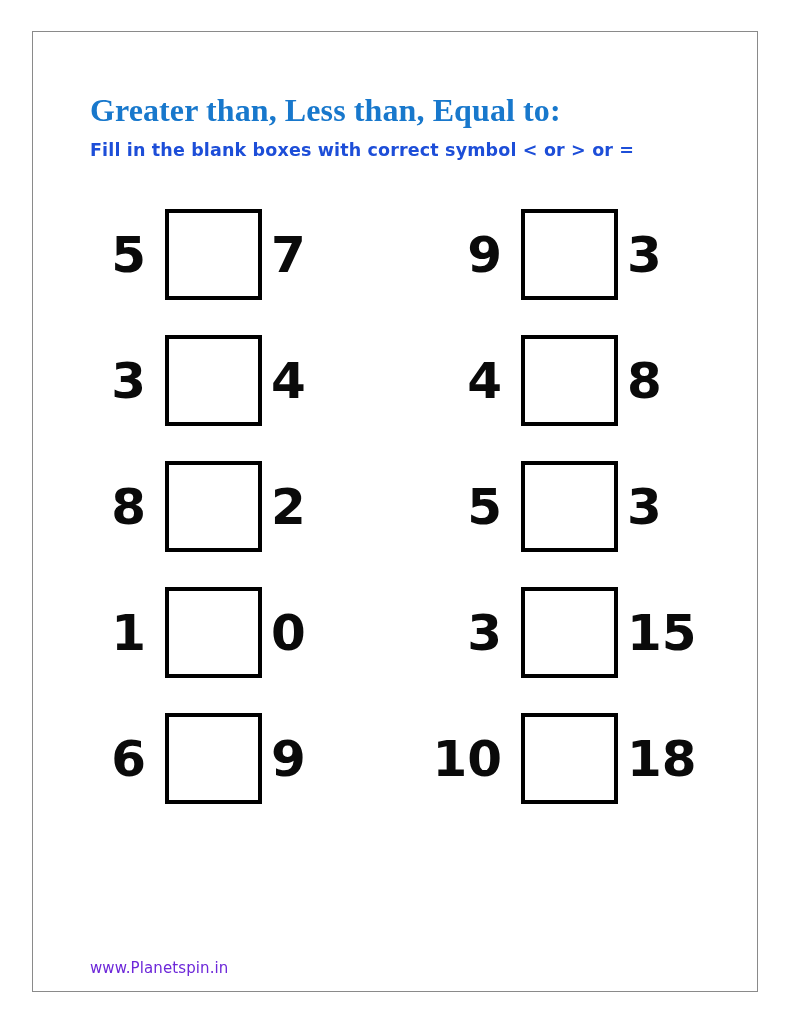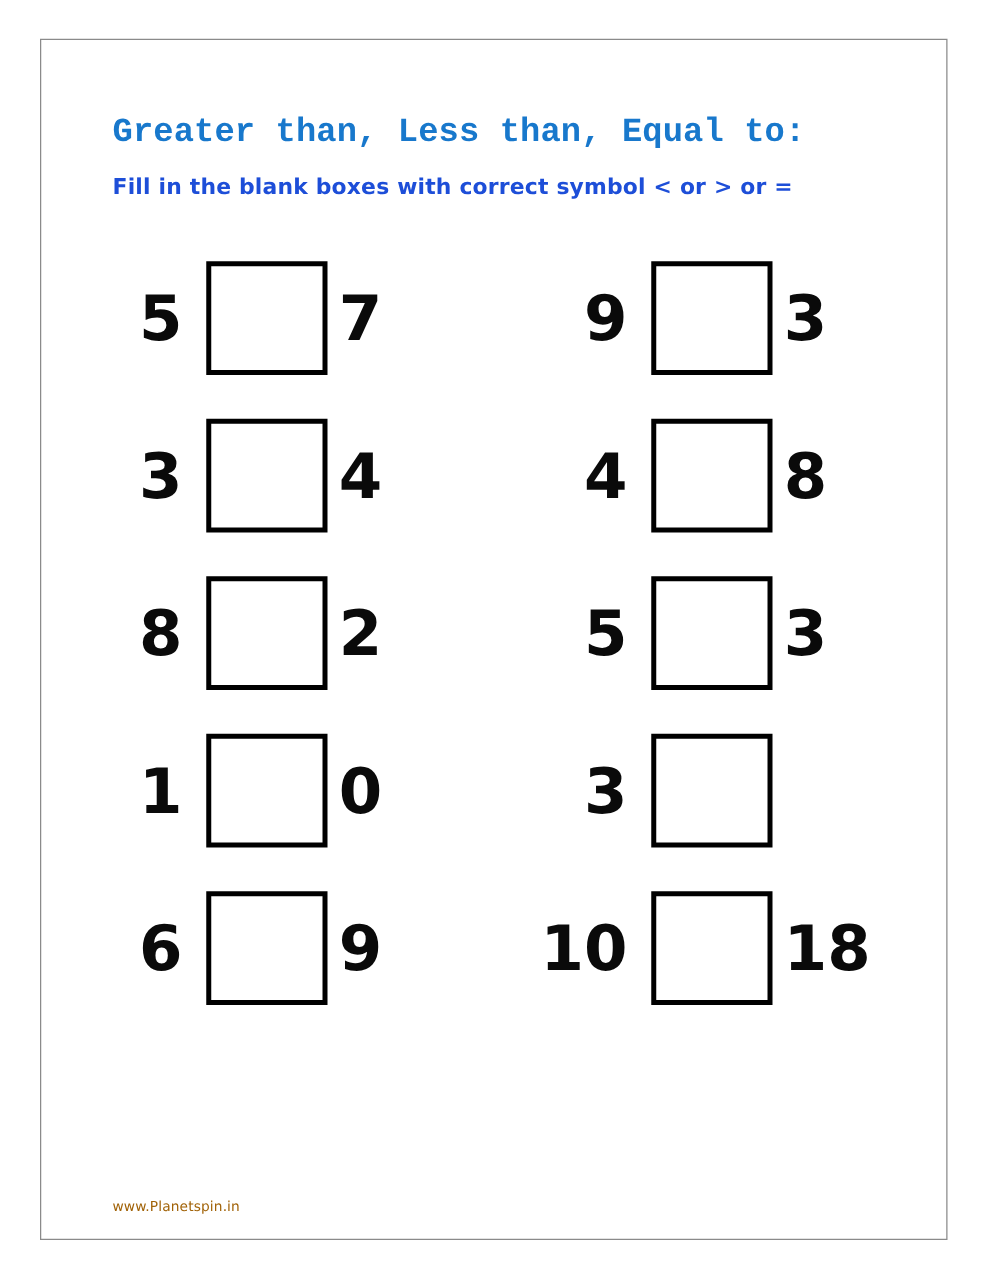--- a/index.html
+++ b/index.html
@@ -32,22 +32,22 @@
     border: 1px solid #8a8a8a;
     box-sizing: border-box;
     background: transparent;
   }
 
   
   .worksheet-title {
     position: absolute;
     left: 90px;
     top: 93px;
-    font-family: Liberation Mono, monospace;
-    font-size: 27px;
+    font-family: Liberation Serif, serif;
+    font-size: 32px;
     font-weight: bold;
     letter-spacing: 0.1px;
     color: #1878cc;
     white-space: nowrap;
     line-height: 1.1;
   }
 
   .worksheet-instruction {
     position: absolute;
     left: 90px;
@@ -124,23 +124,23 @@
     border: 4px solid #000000;
     background: #ffffff;
   }
 
   
   .site-footer {
     position: absolute;
     left: 90px;
     top: 959px;
     font-family: "DejaVu Sans", sans-serif;
-    font-size: 11px;
+    font-size: 15px;
     font-weight: normal;
-    color: #a16207;
+    color: #6d28d9;
     letter-spacing: 0.1px;
     white-space: nowrap;
   }
 </style>
 </head>
 <body>
 
 <div class="page">
 
   <div class="page-frame"></div>
@@ -201,20 +201,21 @@
 
       <div class="problem-row">
         <div class="operand lhs">5</div>
         <div class="answer-box"></div>
         <div class="operand rhs">3</div>
       </div>
 
       <div class="problem-row">
         <div class="operand lhs">3</div>
         <div class="answer-box"></div>
+        <div class="operand rhs">15</div>
       </div>
 
       <div class="problem-row">
         <div class="operand lhs">10</div>
         <div class="answer-box"></div>
         <div class="operand rhs">18</div>
       </div>
 
     </div>
 

